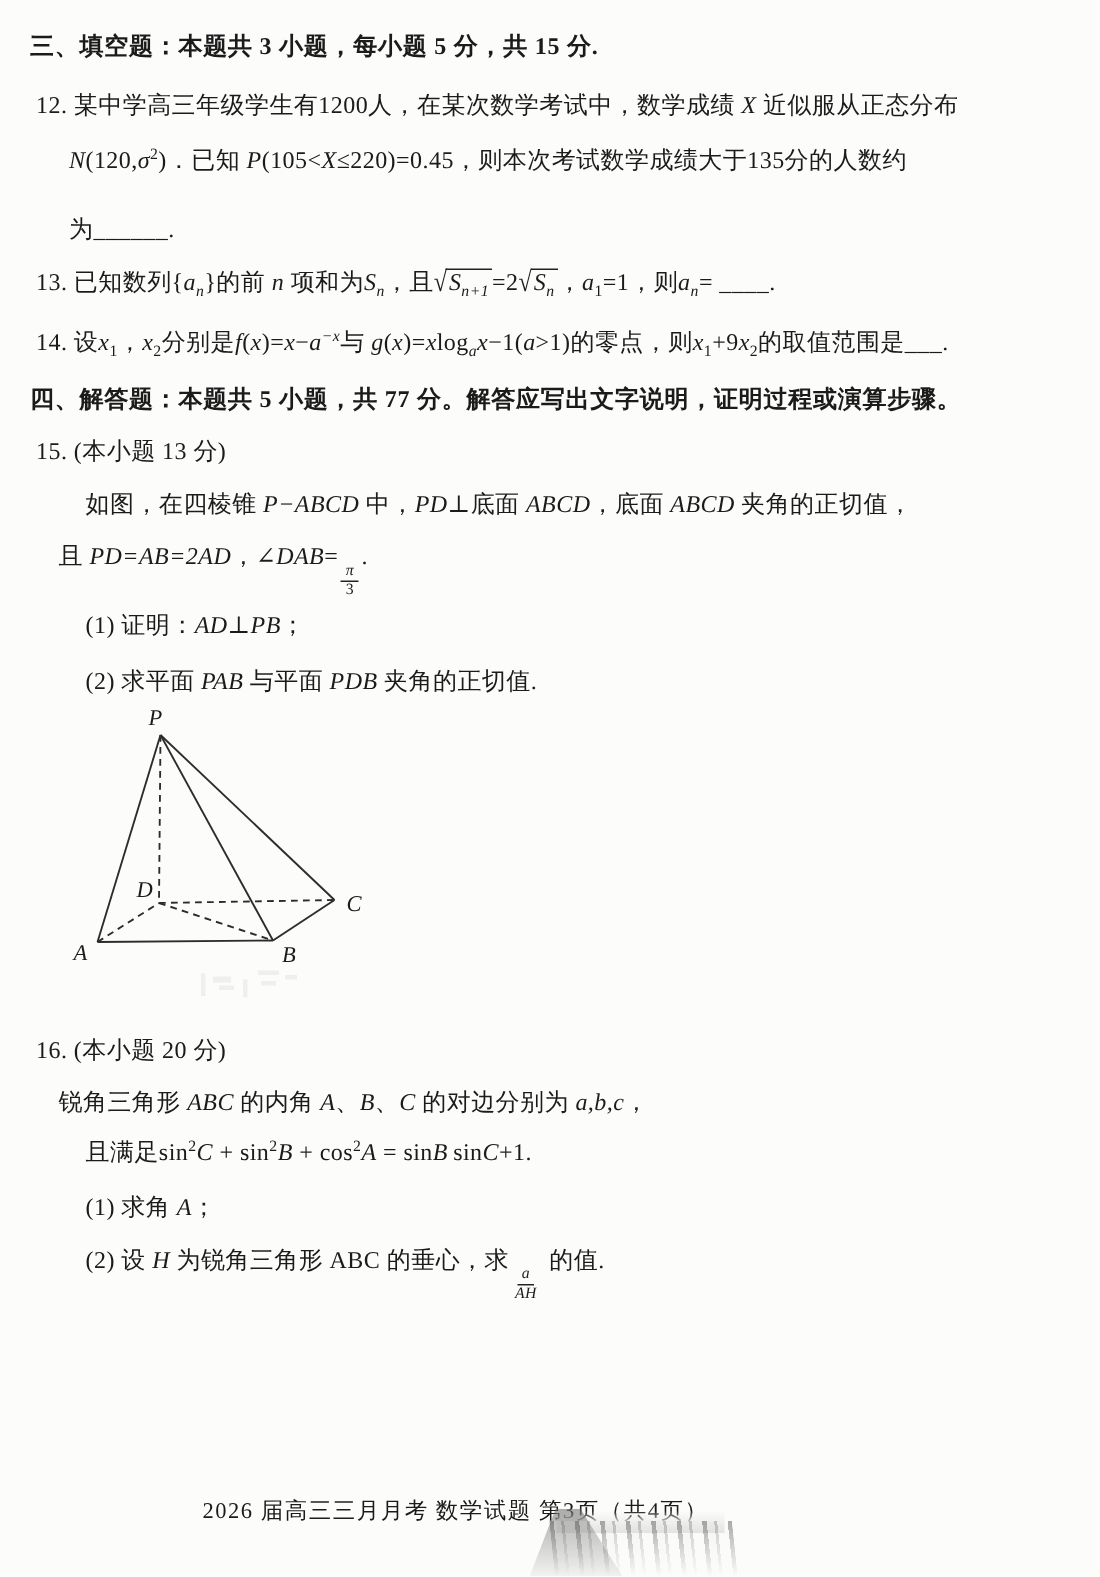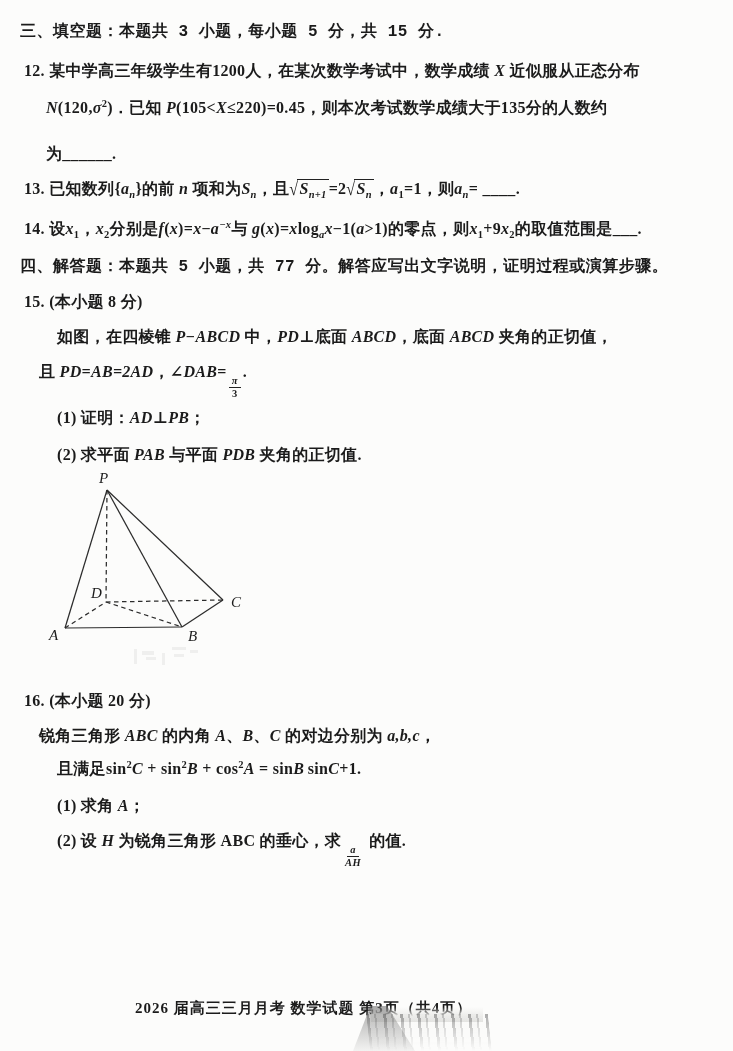--- a/index.html
+++ b/index.html
@@ -2,22 +2,22 @@
 <html><head>
 <meta charset="utf-8">
 <style>
   html,body{margin:0;padding:0;}
   body{
     width:733px;height:1051px;position:relative;overflow:hidden;
     background:#fcfcfb;
     font-family:"Liberation Serif","DejaVu Serif",serif;
     color:#1b1b1b;
   }
-  .line{position:absolute;white-space:nowrap;font-size:16px;line-height:1.25;letter-spacing:0.3px;font-weight:bold;}
-  .bold{font-weight:700;letter-spacing:0.5px;font-family:Liberation Mono, monospace;}
+  .line{position:absolute;white-space:nowrap;font-size:16px;line-height:1.25;letter-spacing:0.3px;}
+  .bold{font-weight:700;letter-spacing:0.5px;}
   i,.it{font-style:italic;}
   sub{font-size:10.5px;vertical-align:-4px;line-height:0;}
   sup{font-size:10.5px;vertical-align:6px;line-height:0;}
   sub.it,sup.it{font-style:italic;}
   .rt{display:inline-block;transform:scaleY(1.18);margin-right:-1px;}
   .radicand{display:inline-block;border-top:1.4px solid #222;padding:1px 2px 0 2px;line-height:1.05;}
   .frac{display:inline-flex;flex-direction:column;align-items:center;vertical-align:-7px;
         font-size:10.5px;line-height:1.15;margin:0 2px;}
   .frac .num{border-bottom:1.1px solid #222;padding:0 3px;}
   .frac .den{padding:0 2px;}
@@ -50,21 +50,21 @@
   <div class="line" style="left:46px;top:98px"><i>N</i><span>(120,</span><i>σ</i><sup>2</sup><span>)．已知 </span><i>P</i><span>(105&lt;</span><i>X</i><span>≤220)=0.45，则本次考试数学成绩大于135分的人数约</span></div>
 
   <div class="line" style="left:46px;top:144px">为______.</div>
 
   <div class="line" style="left:24px;top:179px"><span>13.</span><span> 已知数列{</span><i>a</i><sub class="it">n</sub><span>}的前 </span><i>n</i><span> 项和为</span><i>S</i><sub class="it">n</sub><span>，且</span><span class="rt">√</span><span class="radicand"><i>S</i><sub class="it">n+1</sub></span><span>=2</span><span class="rt">√</span><span class="radicand"><i>S</i><sub class="it">n</sub></span><span>，</span><i>a</i><sub>1</sub><span>=1，则</span><i>a</i><sub class="it">n</sub><span>= </span><span>____</span><span>.</span></div>
 
   <div class="line" style="left:24px;top:219px"><span>14.</span><span> 设</span><i>x</i><sub>1</sub><span>，</span><i>x</i><sub>2</sub><span>分别是</span><i>f</i><span>(</span><i>x</i><span>)=</span><i>x</i><span>−</span><i>a</i><sup class="it">−x</sup><span>与 </span><i>g</i><span>(</span><i>x</i><span>)=</span><i>x</i><span>log</span><sub class="it">a</sub><i>x</i><span>−1(</span><i>a</i><span>&gt;1)的零点，则</span><i>x</i><sub>1</sub><span>+9</span><i>x</i><sub>2</sub><span>的取值范围是</span><span>___</span><span>.</span></div>
 
   <div class="line bold" style="left:20px;top:257px">四、解答题：本题共 5 小题，共 77 分。解答应写出文字说明，证明过程或演算步骤。</div>
 
-  <div class="line" style="left:24px;top:292px"><span>15.</span><span> (本小题 8 分)</span></div>
+  <div class="line" style="left:24px;top:292px"><span>15.</span><span> (本小题 13 分)</span></div>
 
   <div class="line" style="left:57px;top:327px"><span>如图，在四棱锥 </span><i>P−ABCD</i><span> 中，</span><i>PD</i><span>⊥</span><span>底面 </span><i>ABCD</i><span>，底面 </span><i>ABCD</i><span> 夹角的正切值，</span></div>
 
   <div class="line" style="left:39px;top:362px"><span>且 </span><i>PD=AB=2AD</i><span>，</span><span>∠</span><i>DAB</i><span>=</span><span class="frac">
         <span class="num"><i>π</i></span>
         <span class="den">3</span>
       </span><span>.</span></div>
 
   <div class="line" style="left:57px;top:408px"><span>(1) 证明：</span><i>AD</i><span>⊥</span><i>PB</i><span>；</span></div>
 

